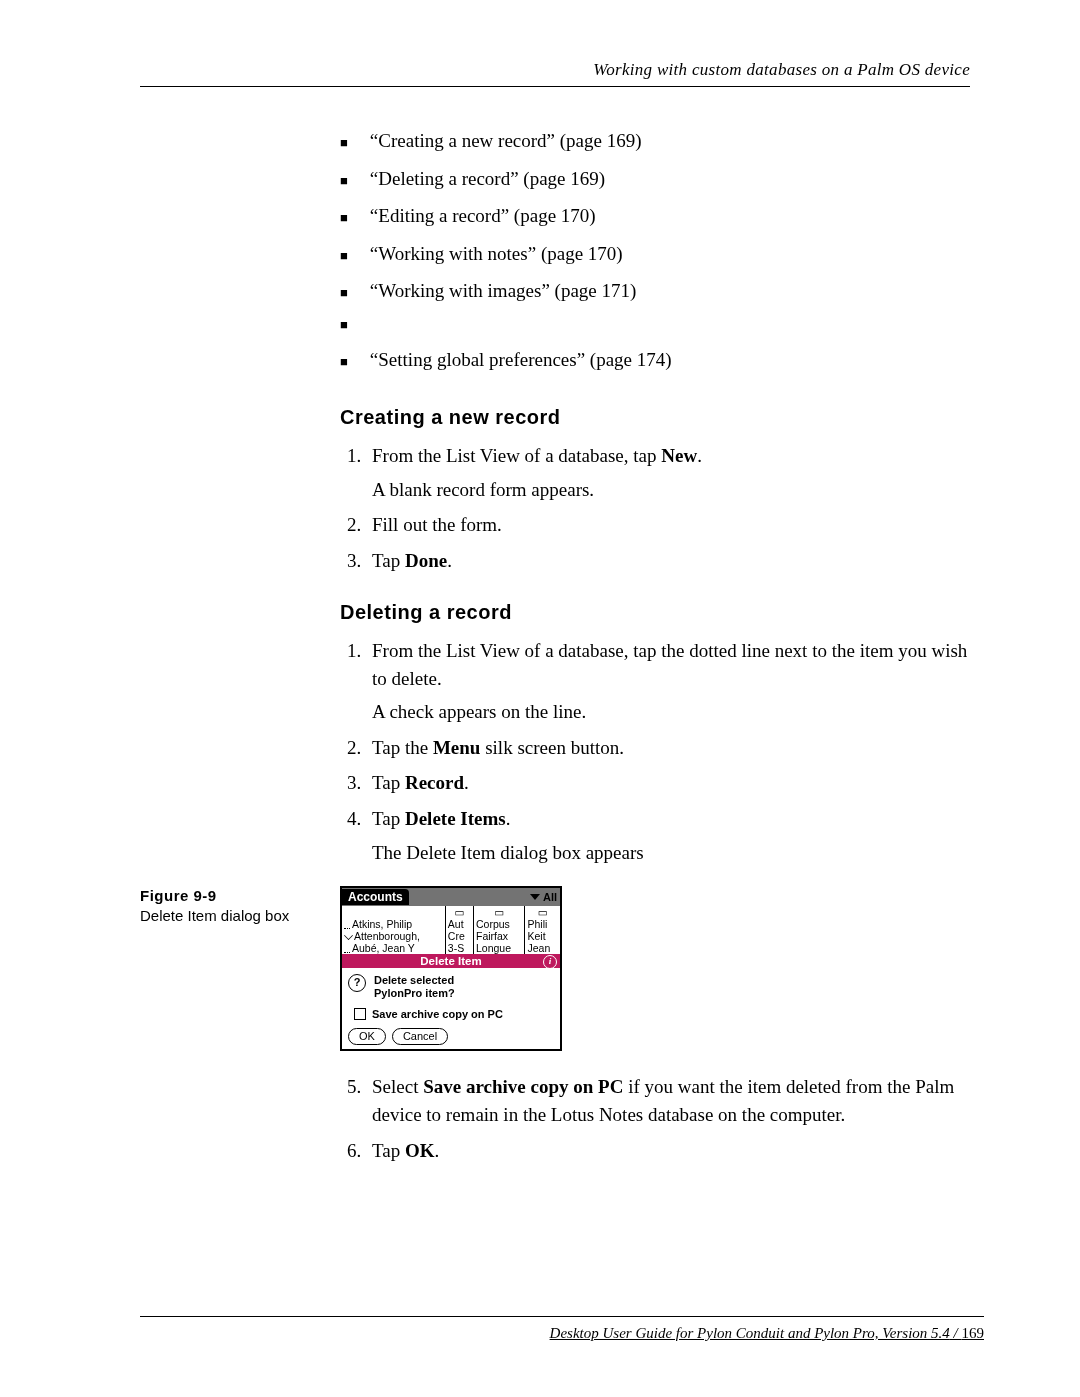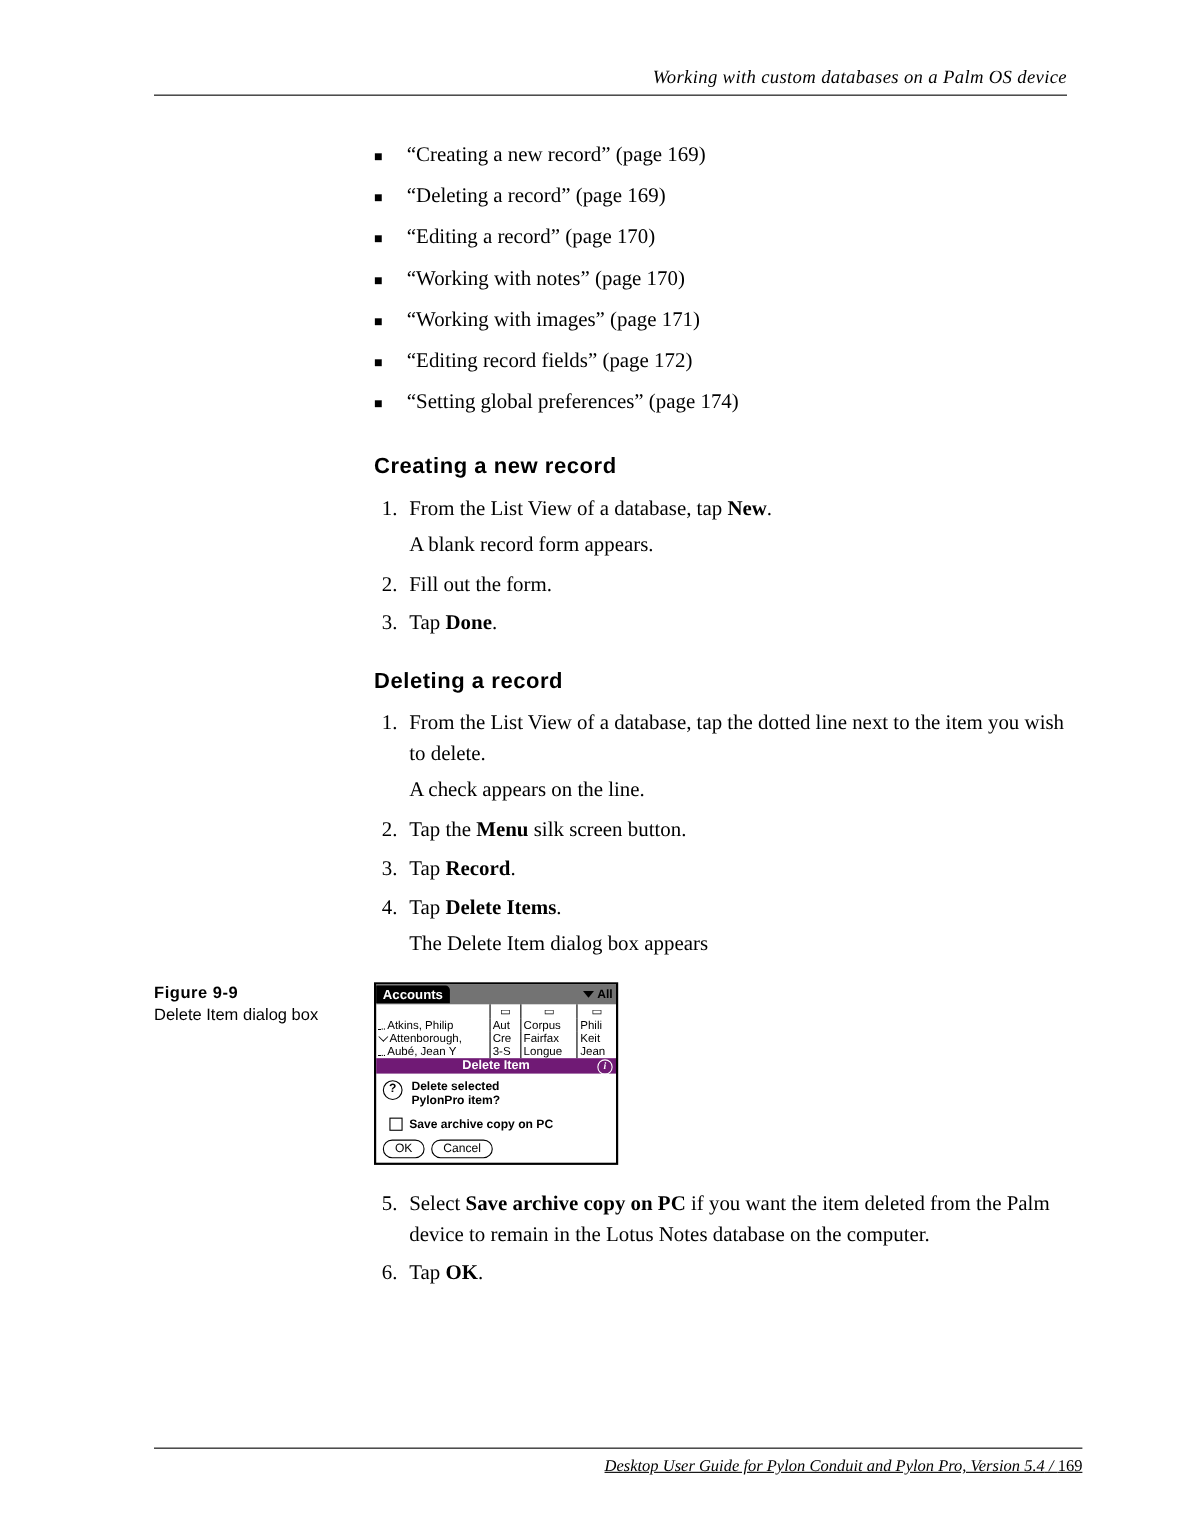--- a/index.html
+++ b/index.html
@@ -146,21 +146,21 @@
   }
   .palm table.list .dots::before {
     content: "";
     display: inline-block;
     width: 6px; height: 6px;
     border-bottom: 1px dotted #000;
     margin-right: 2px;
     vertical-align: middle;
   }
   .palm .dlgbar {
-    background: #701a75;
+    background: #be185d;
     color: #fff;
     font-weight: bold;
     text-align: center;
     font-size: 11.5px;
     padding: 1px 0;
     position: relative;
   }
   .palm .dlgbar .info {
     position: absolute;
     right: 3px; top: 1px;
@@ -259,21 +259,20 @@
       <li>
           <span class="sq">■</span>
           <span>“Working with notes” (page 170)</span>
         </li>
       <li>
           <span class="sq">■</span>
           <span>“Working with images” (page 171)</span>
         </li>
       <li>
           <span class="sq">■</span>
-          <span>“Editing record fields” (page 172)</span>
         </li>
       <li>
           <span class="sq">■</span>
           <span>“Setting global preferences” (page 174)</span>
         </li>
     </ul>
 
     <h2 class="subhead">Creating a new record</h2>
     <ol class="steps">
       <li>

